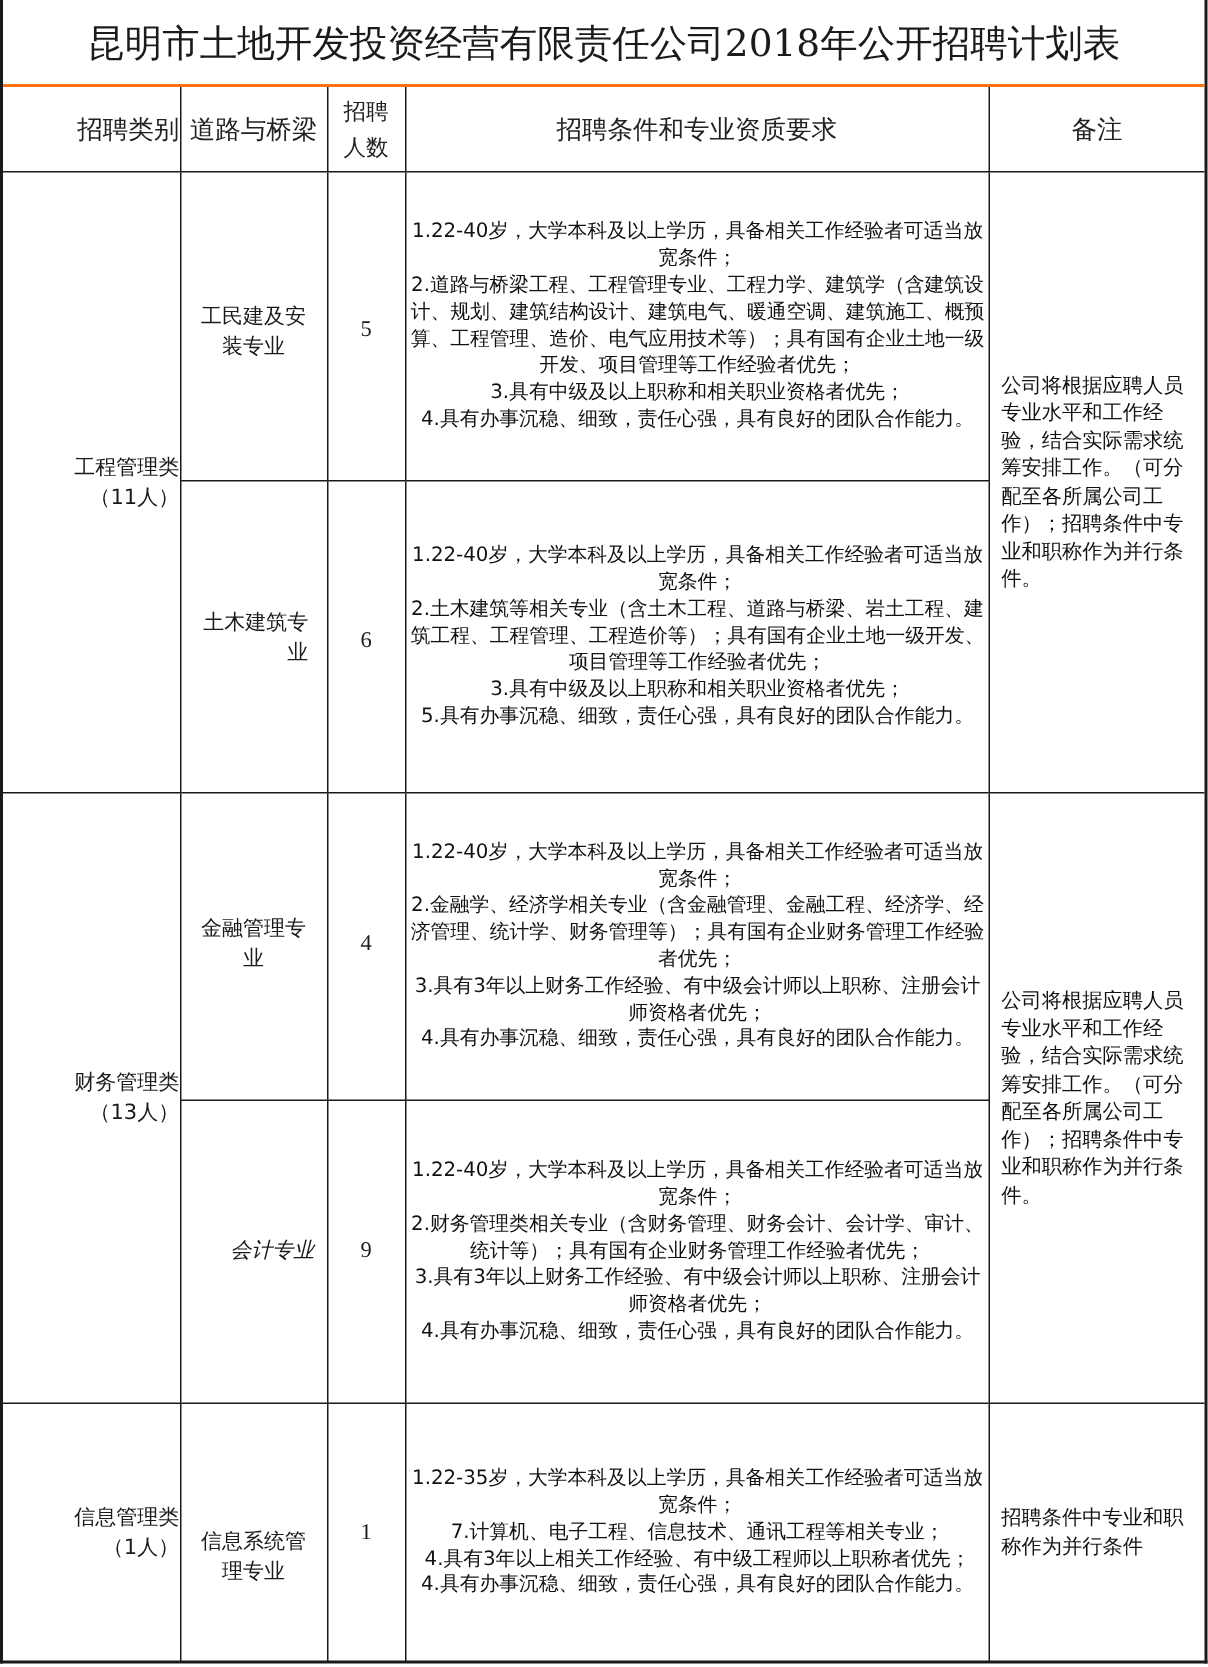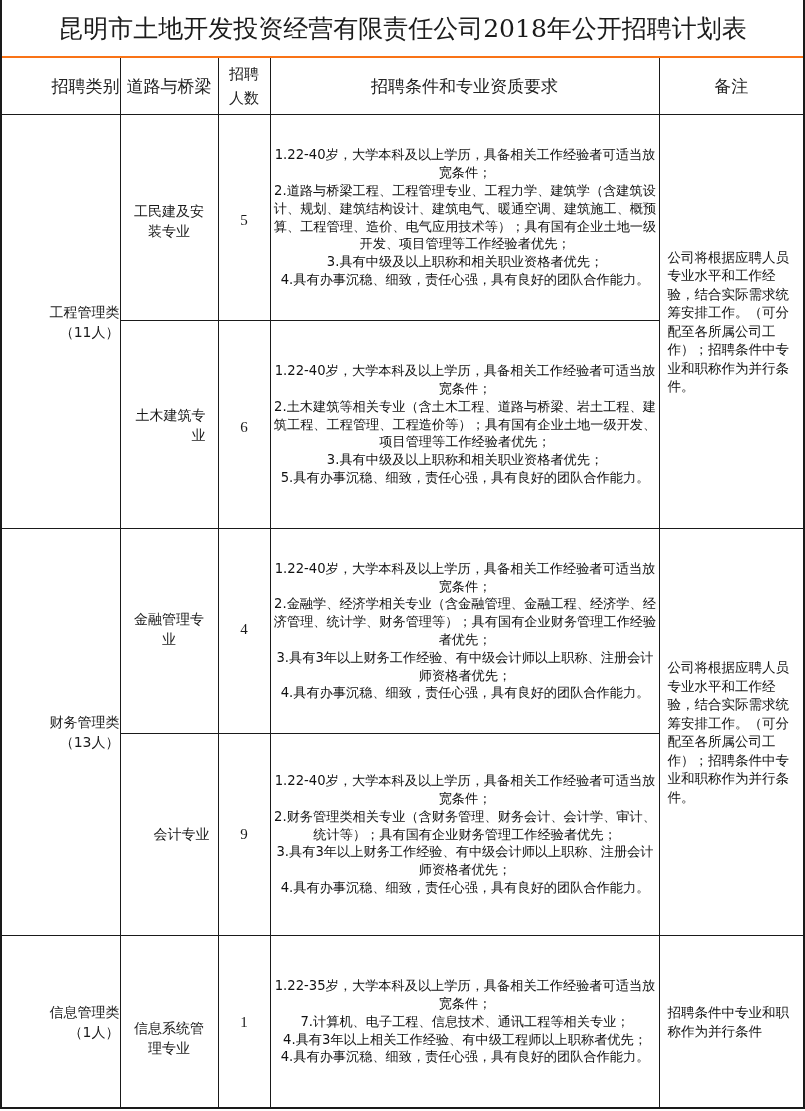--- a/index.html
+++ b/index.html
@@ -127,21 +127,21 @@
       <td class="cond">
         <p>1.22-40岁，大学本科及以上学历，具备相关工作经验者可适当放宽条件；</p>
         <p>2.金融学、经济学相关专业（含金融管理、金融工程、经济学、经济管理、统计学、财务管理等）；具有国有企业财务管理工作经验者优先；</p>
         <p>3.具有3年以上财务工作经验、有中级会计师以上职称、注册会计师资格者优先；</p>
         <p>4.具有办事沉稳、细致，责任心强，具有良好的团队合作能力。</p>
       </td>
       <td class="note" rowspan="2">公司将根据应聘人员专业水平和工作经验，结合实际需求统筹安排工作。（可分配至各所属公司工作）；招聘条件中专业和职称作为并行条件。</td>
     </tr>
 
     <tr style="height:202px">
-      <td class="major" style="vertical-align:top; padding-top:90px !important;">
+      <td class="major" style="vertical-align:top; padding-top:90px !important;font-style:italic;">
         <span style="display:block;padding:0 8px;">会计专业</span>
       </td>
       <td class="num" style="vertical-align:top; padding-top:90px !important;">
         <span class="numtxt">9</span>
       </td>
       <td class="cond">
         <p>1.22-40岁，大学本科及以上学历，具备相关工作经验者可适当放宽条件；</p>
         <p>2.财务管理类相关专业（含财务管理、财务会计、会计学、审计、统计等）；具有国有企业财务管理工作经验者优先；</p>
         <p>3.具有3年以上财务工作经验、有中级会计师以上职称、注册会计师资格者优先；</p>
         <p>4.具有办事沉稳、细致，责任心强，具有良好的团队合作能力。</p>

